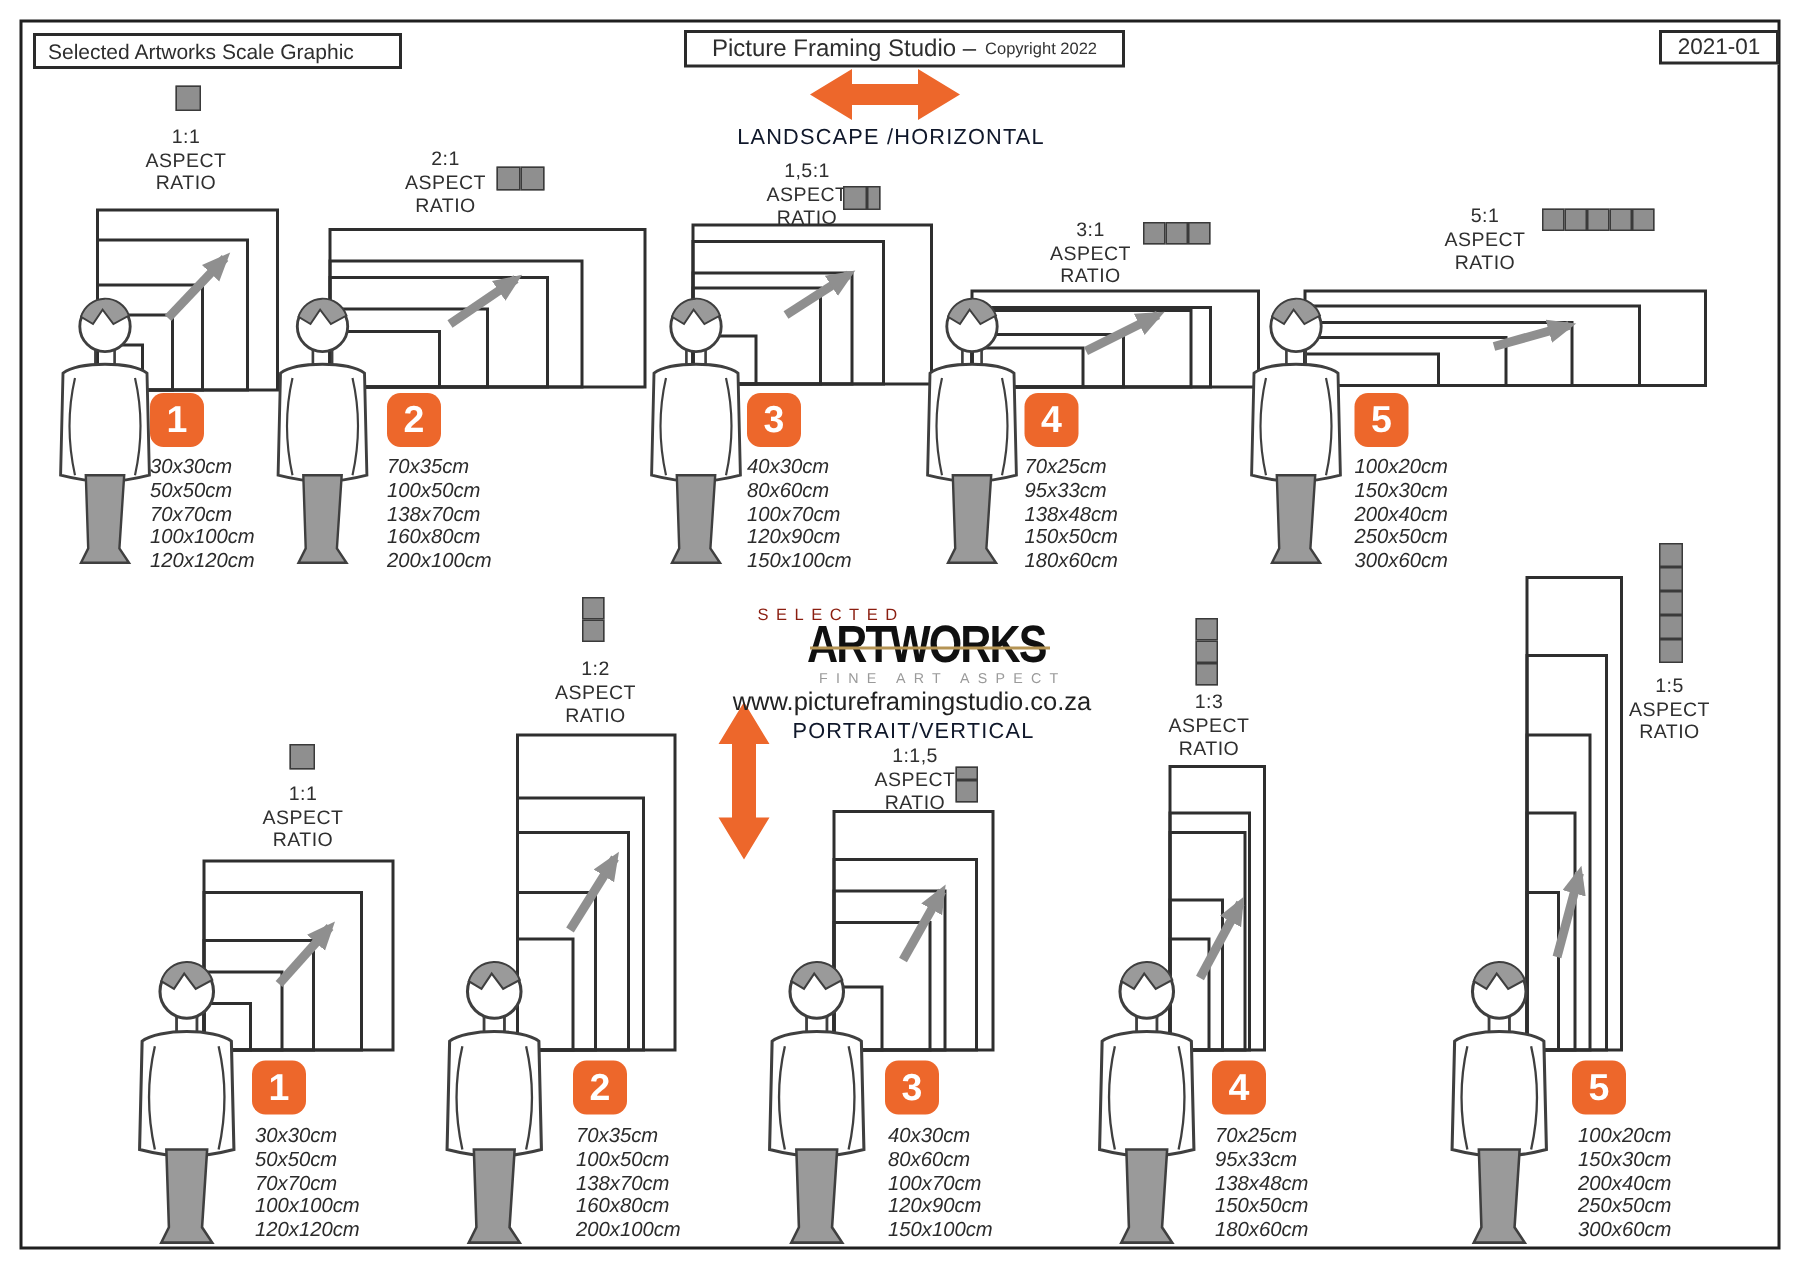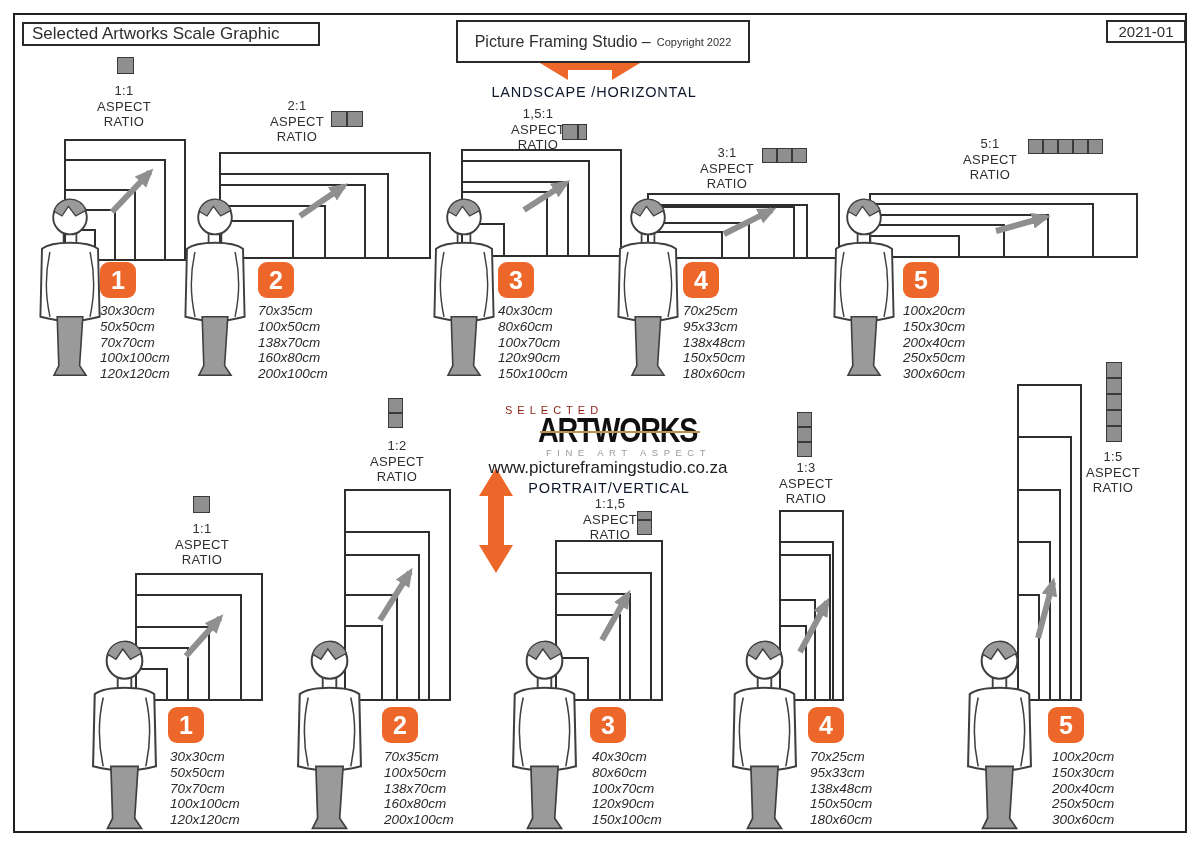--- a/index.html
+++ b/index.html
@@ -2,22 +2,22 @@
 <html><head>
 <meta charset="utf-8">
 <style>
   html,body{margin:0;padding:0;background:#fff;}
   .page{position:relative;width:1200px;height:842px;background:#fff;overflow:hidden;
         font-family:"Liberation Sans",sans-serif;color:#2e2e2e;}
   .frame{position:absolute;left:13px;top:13px;right:13px;bottom:9px;border:2px solid #1f1f1f;}
   .art{position:absolute;left:0;top:0;}
   .hbox{position:absolute;border:2px solid #2a2a2a;background:#fff;box-sizing:border-box;
         display:flex;align-items:center;}
-  .hbox-left{left:22px;top:22px;width:298px;height:24px;font-size:17px;padding-left:8px;}
-  .hbox-center{left:456px;top:20px;width:294px;height:43px;justify-content:center;font-size:16px;}
+  .hbox-left{left:22px;top:22px;width:246px;height:24px;font-size:14px;padding-left:8px;}
+  .hbox-center{left:456px;top:20px;width:294px;height:25px;justify-content:center;font-size:16px;}
   .hbox-center .copy{font-size:11px;margin-left:6px;color:#333;}
   .hbox-right{left:1106px;top:20px;width:80px;height:23px;justify-content:center;font-size:15px;}
   .section-label{position:absolute;font-size:14.5px;letter-spacing:.8px;color:#0f172a;text-align:center;}
   .rlabel{position:absolute;width:90px;text-align:center;font-size:13px;line-height:15.5px;
           letter-spacing:.3px;color:#2f2f2f;}
   .badge{position:absolute;width:36px;height:36px;background:#ED672B;border-radius:9px;color:#fff;
          font-weight:bold;font-size:25px;text-align:center;line-height:36px;}
   .sizes{position:absolute;font-size:13.5px;line-height:15.8px;color:#2b2b2b;font-style:italic;}
   .ricon{position:absolute;display:flex;}
   .ricon.col{flex-direction:column;}

